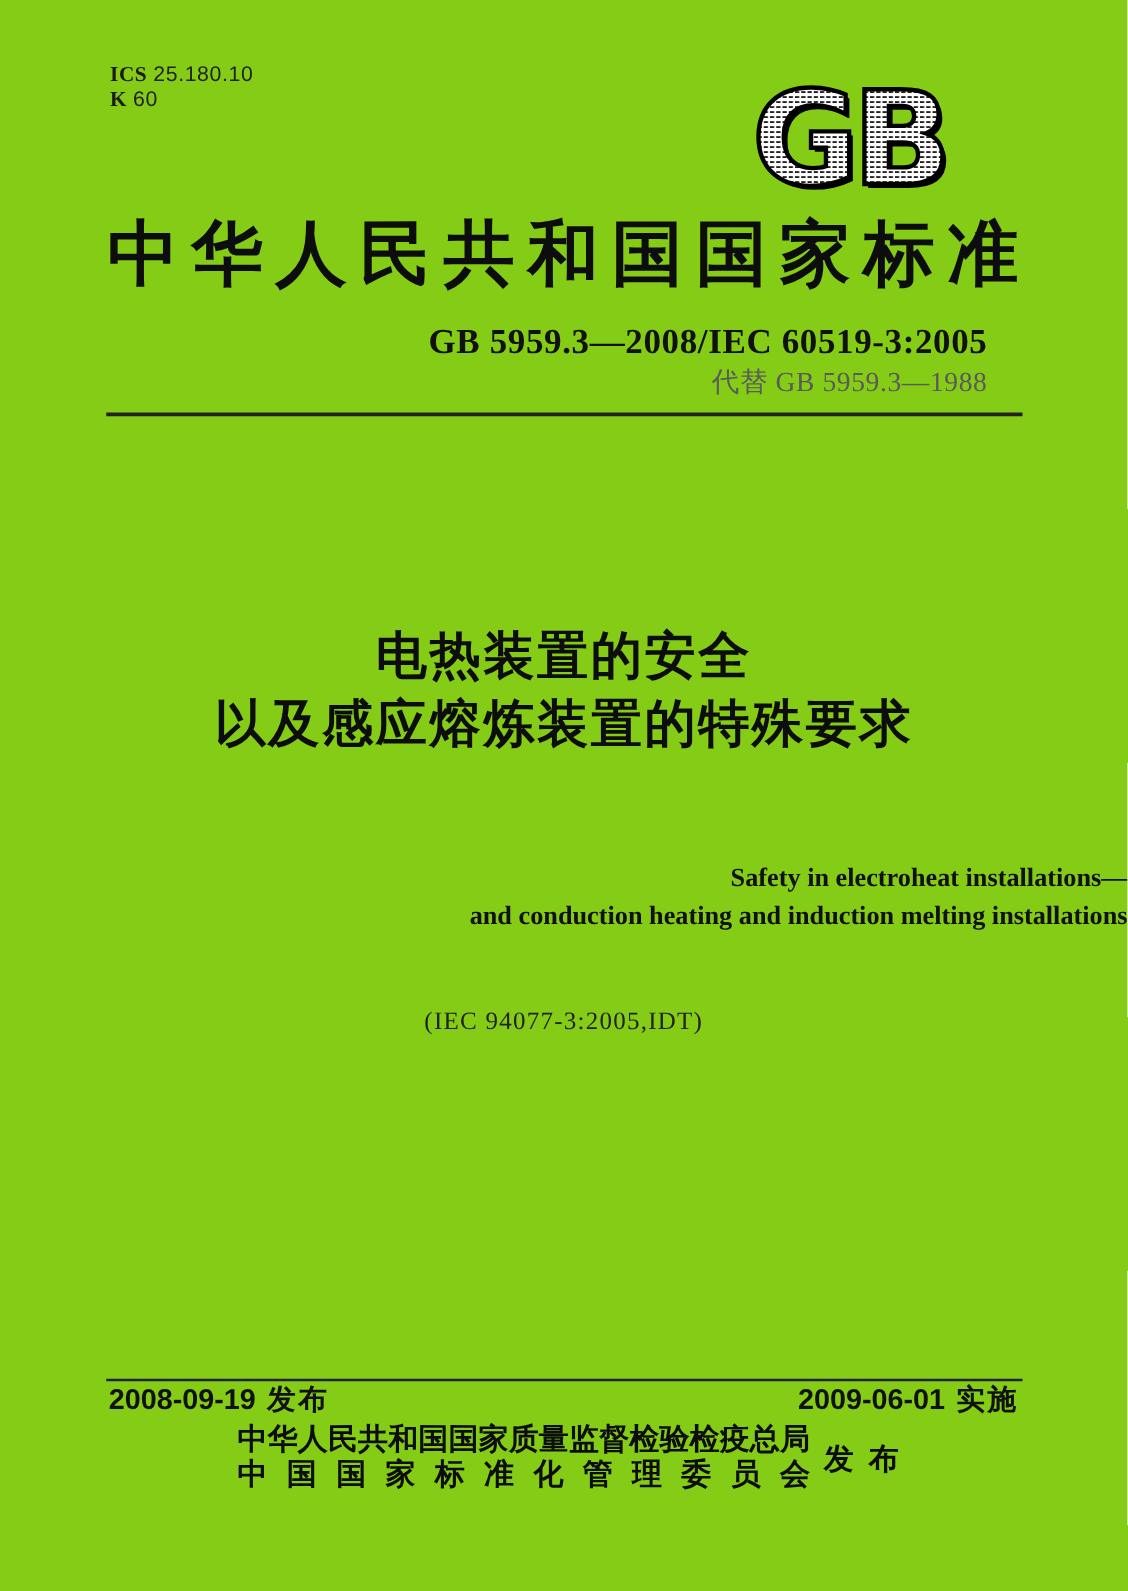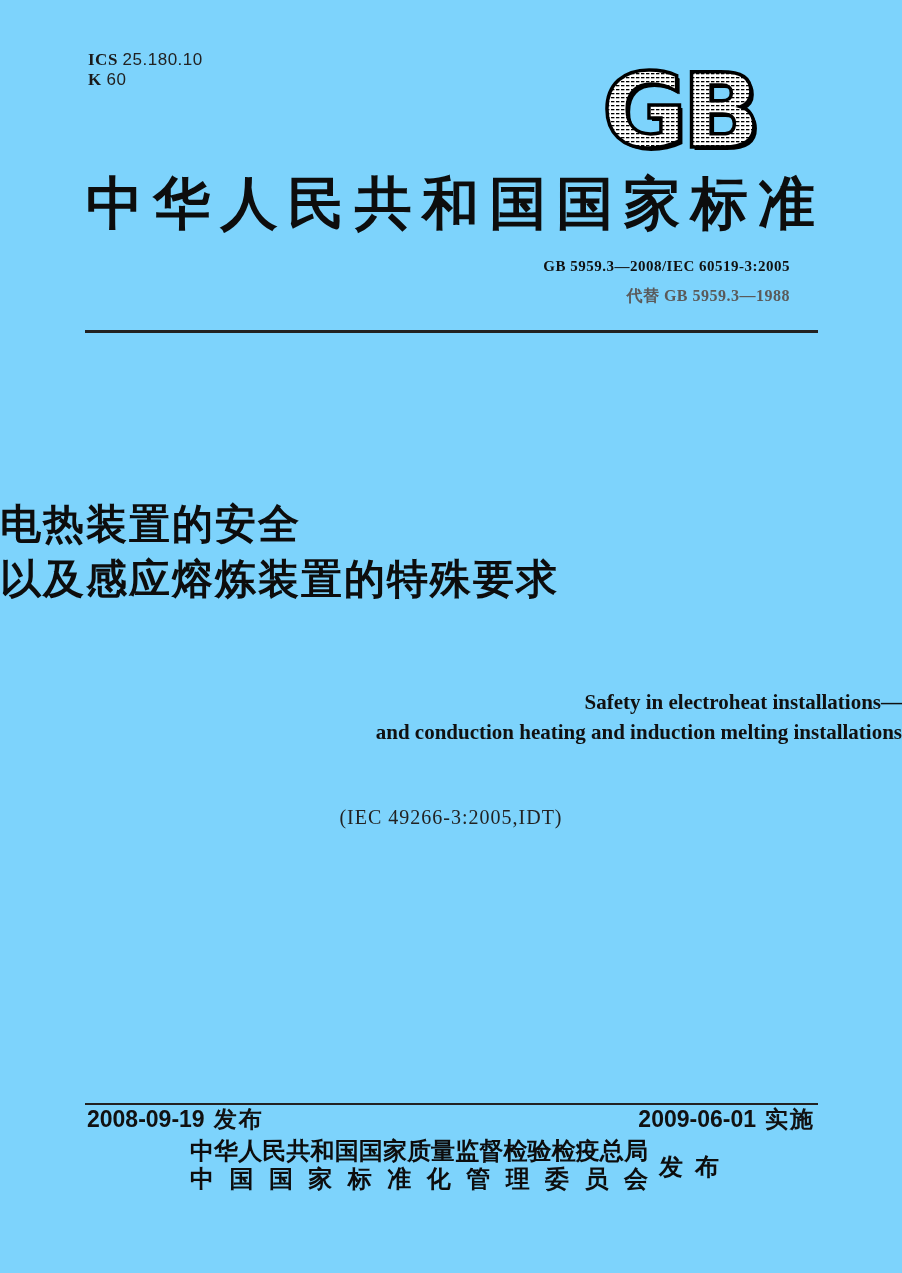--- a/index.html
+++ b/index.html
@@ -1,19 +1,19 @@
 <!DOCTYPE html>
 <html><head>
 <meta charset="utf-8">
 <style>
   html,body{margin:0;padding:0;background:#ffffff;}
   .page{
     position:relative;
     width:902px;height:1273px;
-    background:#7dd3fc;
+    background:#84cc16;
     overflow:hidden;
     color:#1a1a1a;
     font-family:"Liberation Serif","DejaVu Serif",serif;
   }
 
   
   .ics-block{position:absolute;left:88px;top:50px;font-size:17px;line-height:20px;letter-spacing:.5px;}
   .ics-block .lbl{font-weight:bold;font-family:"Liberation Serif","DejaVu Serif",serif;}
   .ics-block .val{font-family:"Liberation Sans","DejaVu Sans",sans-serif;color:#222;}
 
@@ -21,30 +21,30 @@
   .gb-logo{position:absolute;left:586px;top:60px;width:180px;height:100px;}
 
   
   .national-title{
     position:absolute;left:86px;top:171px;width:729px;height:66px;
     font-size:57px;font-weight:bold;line-height:66px;color:#0d0d0d;
   }
 
   
   .std-num{position:absolute;right:112px;top:258px;text-align:right;}
-  .std-num .main{font-size:15px;font-weight:bold;letter-spacing:.5px;color:#111;}
-  .std-num .rep{font-size:16px;margin-top:11px;color:#5a5a5a;letter-spacing:.5px;font-weight:bold;}
+  .std-num .main{font-size:28px;font-weight:bold;letter-spacing:.5px;color:#111;}
+  .std-num .rep{font-size:22px;margin-top:1px;color:#5a5a5a;letter-spacing:.5px;}
 
   .rule{position:absolute;left:85px;width:733px;background:#222222;}
   .rule-top{top:330px;height:3px;}
   .rule-bottom{top:1103px;height:2px;}
 
   
   .cn-title{
-    position:absolute;left:0;top:497px;width:902px;
+    position:absolute;left:0;top:497px;width:902px;text-align:center;
     font-family:"Liberation Sans","DejaVu Sans",sans-serif;
     font-weight:bold;font-size:41px;line-height:55px;color:#0d0d0d;letter-spacing:2px;
   }
 
   
   .en-title{
     position:absolute;left:0;top:687px;width:902px;text-align:right;
     font-weight:bold;font-size:21px;line-height:30px;color:#111;
   }
 
@@ -129,21 +129,21 @@
   <div class="cn-title">
     <div>电热装置的安全</div>
     <div>以及感应熔炼装置的特殊要求</div>
   </div>
 
   <div class="en-title">
     <div>Safety in electroheat installations—</div>
     <div>and conduction heating and induction melting installations</div>
   </div>
 
-  <div class="idt-note">(IEC 49266-3:2005,IDT)</div>
+  <div class="idt-note">(IEC 94077-3:2005,IDT)</div>
 
   <div class="date-row">
     <div>
       <span>2008-09-19</span><span class="label">发布</span>
     </div>
     <div>
       <span>2009-06-01</span><span class="label">实施</span>
     </div>
   </div>
 

